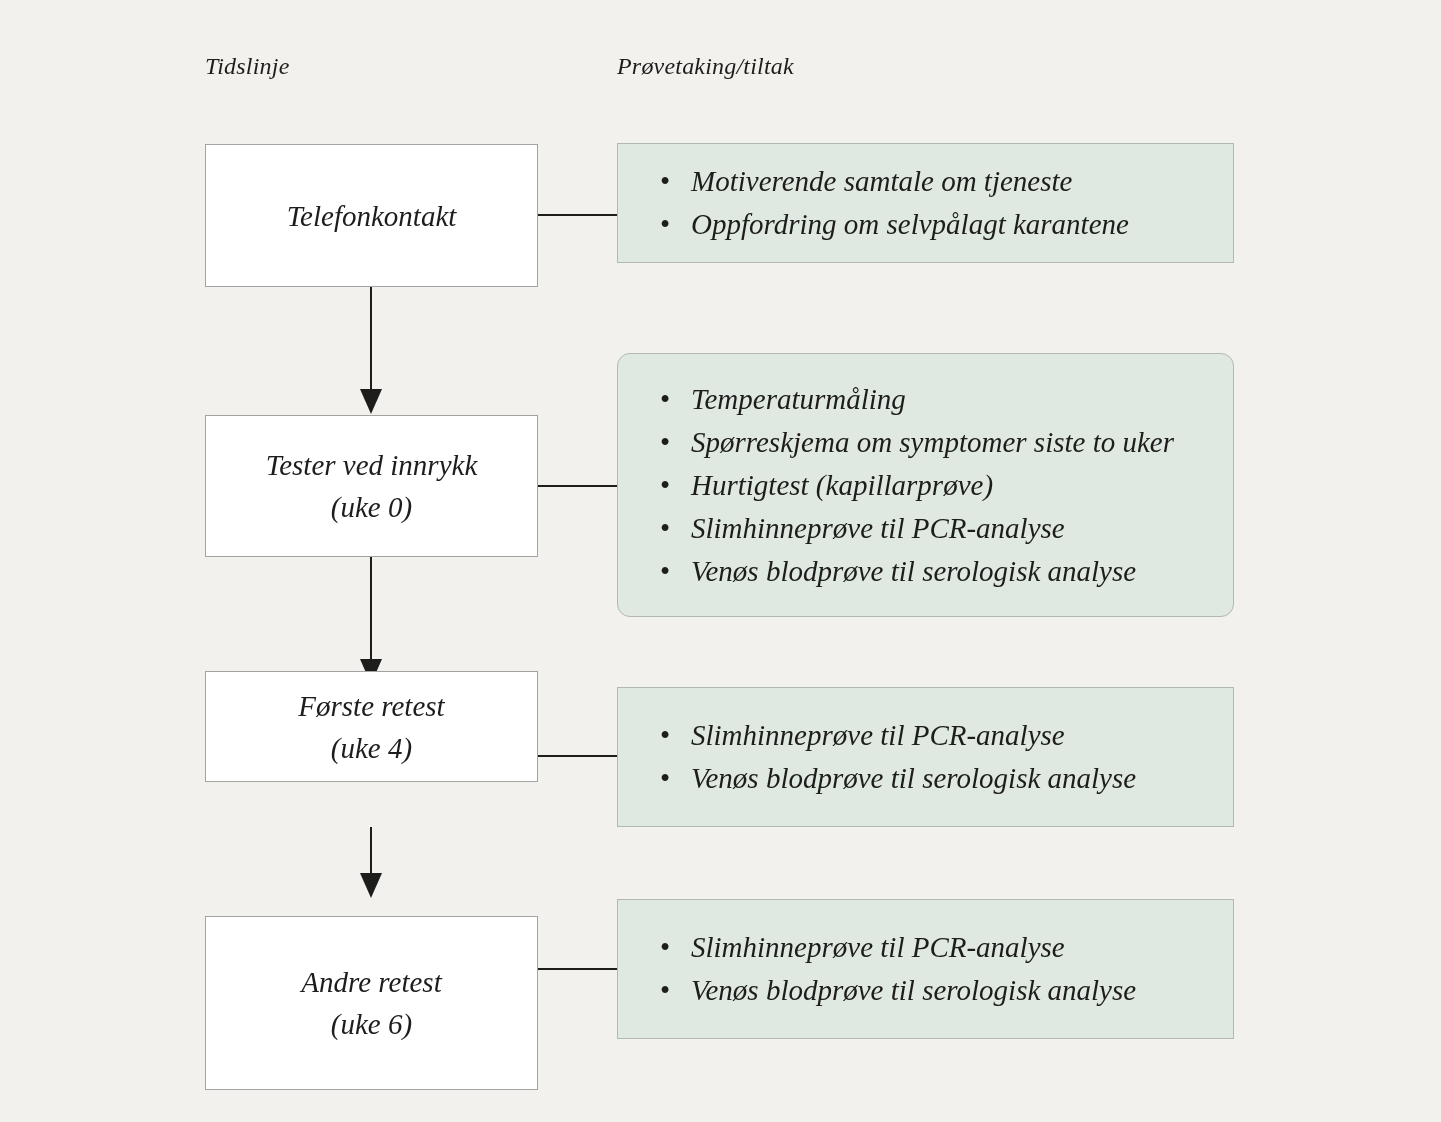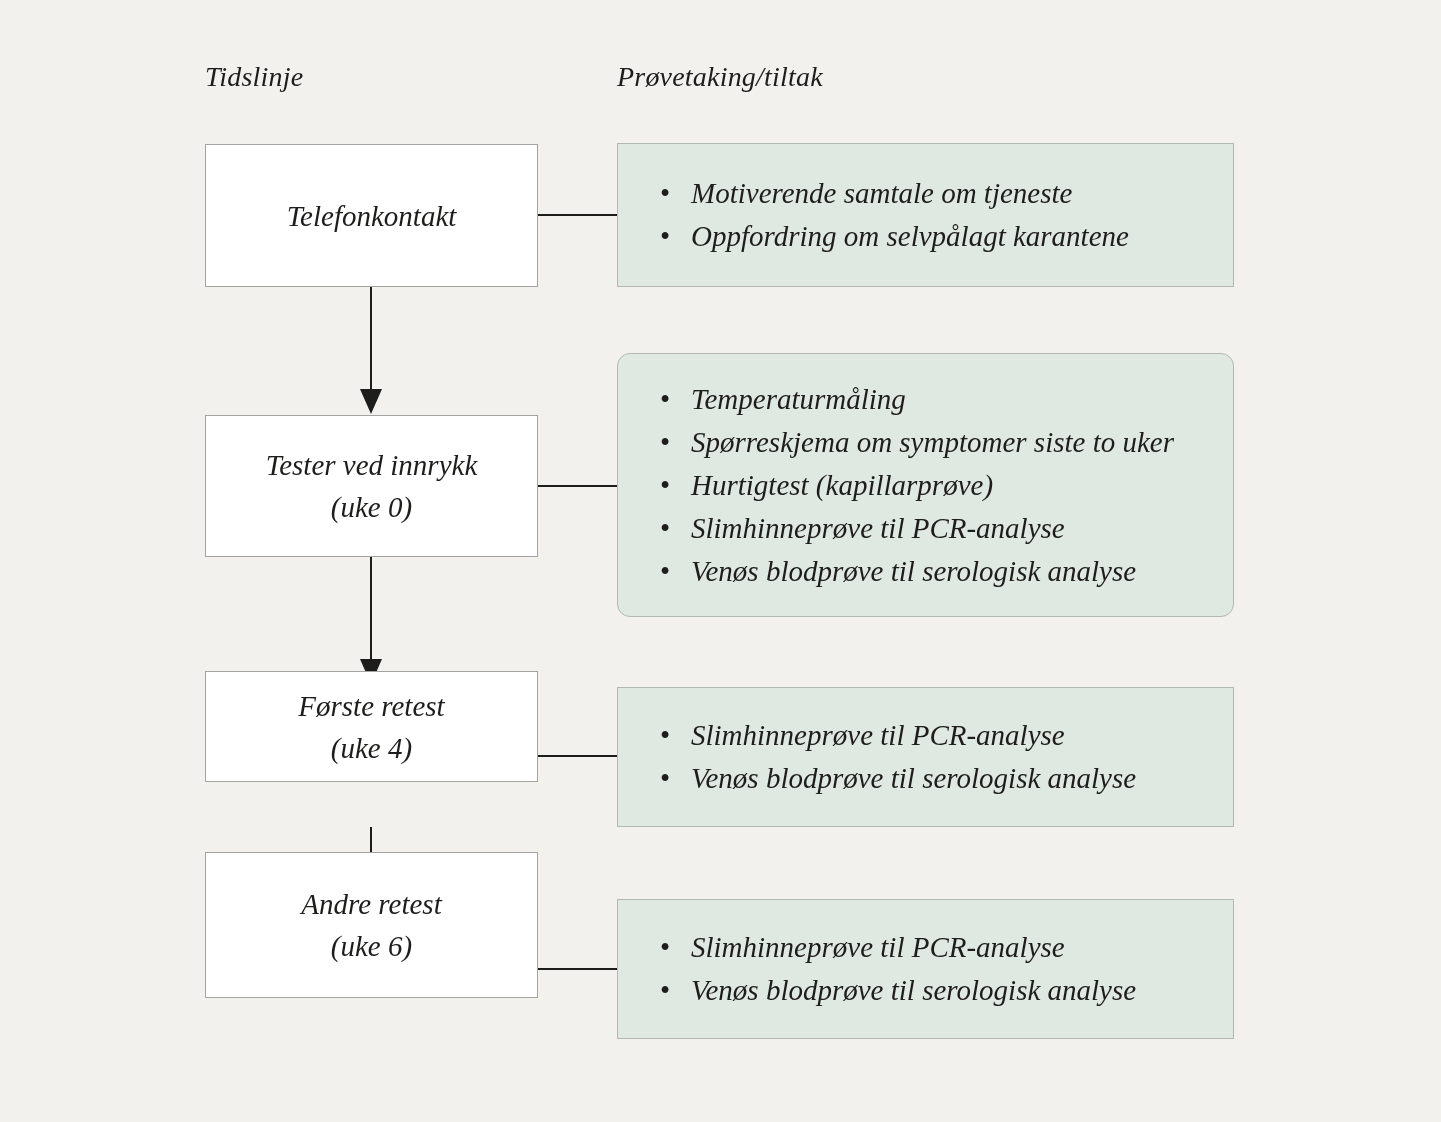--- a/index.html
+++ b/index.html
@@ -11,22 +11,22 @@
     height: 1122px;
     position: relative;
     background: #f2f1ee;
     font-family: "Liberation Serif", "DejaVu Serif", serif;
     font-style: italic;
     color: #1d1d1b;
     overflow: hidden;
   }
   .col-header {
     position: absolute;
-    top: 60px;
-    font-size: 28px;
+    top: 52px;
+    font-size: 24px;
     line-height: 1.2;
     letter-spacing: 0.2px;
   }
   #header-timeline { left: 205px; }
   #header-actions  { left: 617px; }
 
   
   .tl-box {
     position: absolute;
     left: 205px;
@@ -38,34 +38,34 @@
     flex-direction: column;
     align-items: center;
     justify-content: center;
     text-align: left;
     font-size: 29px;
     line-height: 42px;
   }
   #tl-box-1 { top: 144px; height: 143px; }
   #tl-box-2 { top: 415px; height: 142px; }
   #tl-box-3 { top: 671px; height: 111px; }
-  #tl-box-4 { top: 852px; height: 146px; }
+  #tl-box-4 { top: 916px; height: 174px; }
 
   
   .ac-box {
     position: absolute;
     left: 617px;
     width: 617px;
     background: #e0e9e1;
     border: 1.5px solid #b2b8b2;
     box-sizing: border-box;
     display: flex;
     align-items: center;
   }
-  #ac-box-1 { top: 143px; height: 144px; }
+  #ac-box-1 { top: 143px; height: 120px; }
   #ac-box-2 { top: 353px; height: 264px; border-radius: 13px; }
   #ac-box-3 { top: 687px; height: 140px; }
   #ac-box-4 { top: 899px; height: 140px; }
 
   .ac-box ul {
     list-style: none;
     margin: 0;
     padding: 0 20px 0 42px;
     font-size: 29px;
   }

